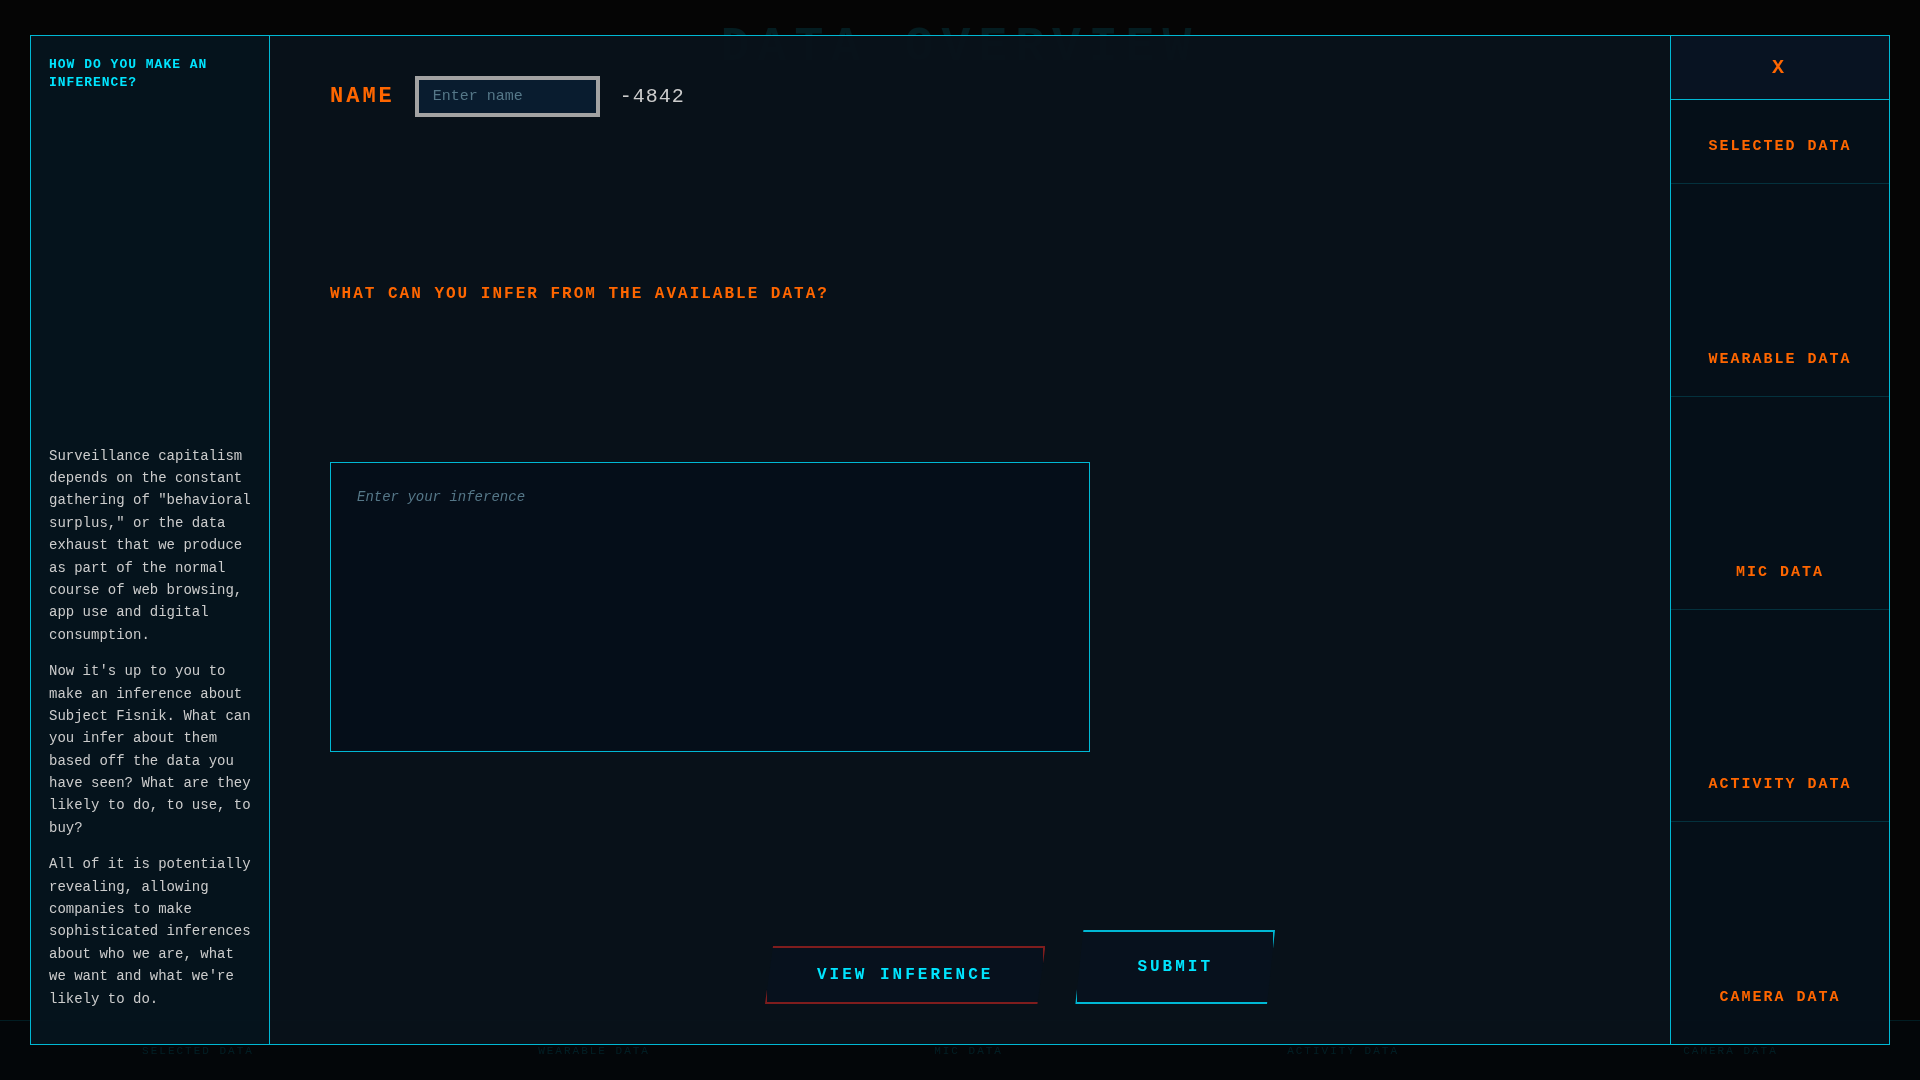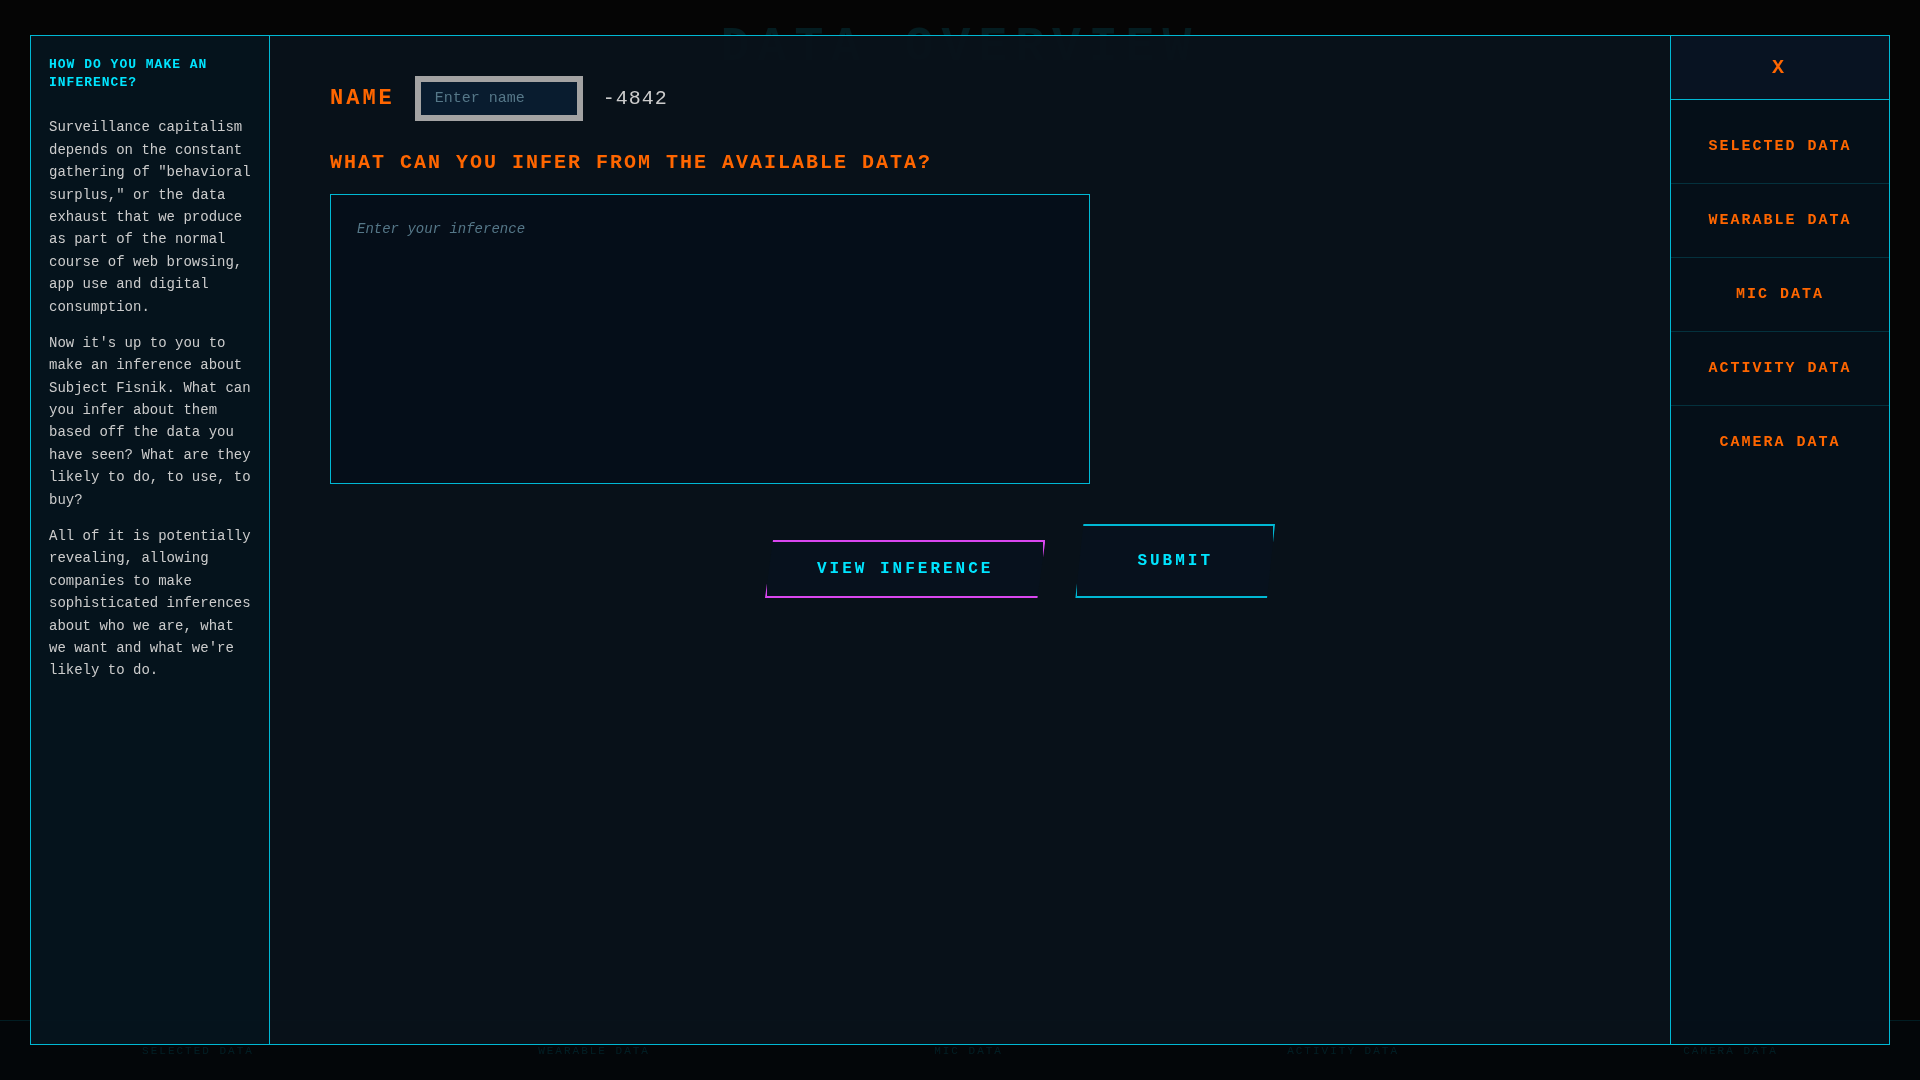--- a/index.html
+++ b/index.html
@@ -1,15 +1,15 @@
 <!DOCTYPE html>
 <html><head>
   <meta charset="utf-8">
   <style>
-    * { box-sizing: border-box; margin: 0; padding: 0; }
+    * { box-sizing: border-box; margin: 0; padding: 0; justify-content: space-between; }
 
     body {
       width: 1920px;
       height: 1080px;
       background: #0a0a0a;
       font-family: 'Courier New', Courier, monospace;
       overflow: hidden;
       position: relative;
     }
 
@@ -99,42 +99,42 @@
     .name-label {
       color: #ff6600;
       font-size: 22px;
       font-weight: bold;
       letter-spacing: 3px;
       text-transform: uppercase;
     }
 
     .name-input {
       background: rgba(10, 30, 50, 0.9);
-      border: 6px solid #a3a3a3;
+      border: 4px solid #a3a3a3;
       color: #ec4899;
       font-family: 'Courier New', Courier, monospace;
       font-size: 15px;
       padding: 8px 14px;
-      width: 168px;
+      width: 185px;
       outline: none;
     }
 
     .name-input::placeholder {
       color: #557788;
     }
 
     .name-suffix {
       color: #cccccc;
       font-size: 20px;
       letter-spacing: 1px;
     }
 
     .question-title {
       color: #ff6600;
-      font-size: 20px;
+      font-size: 16px;
       font-weight: bold;
       letter-spacing: 2px;
       text-transform: uppercase;
       margin-bottom: 20px;
     }
 
     .inference-textarea {
       width: 760px;
       height: 290px;
       background: rgba(5, 15, 25, 0.95);
@@ -155,21 +155,21 @@
     .button-row {
       display: flex;
       gap: 30px;
       margin-top: 40px;
       align-self: center;
       margin-left: 100px;
     }
 
     .btn-view-inference {
       background: rgba(8, 18, 30, 0.9);
-      border: 2px solid #d946ef;
+      border: 2px solid #7f1d1d;
       color: #00e5ff;
       font-family: 'Courier New', Courier, monospace;
       font-size: 16px;
       font-weight: bold;
       letter-spacing: 3px;
       text-transform: uppercase;
       padding: 18px 50px;
       cursor: pointer;
       clip-path: polygon(8px 0%, 100% 0%, calc(100% - 8px) 100%, 0% 100%);
       margin-top: 16px;

